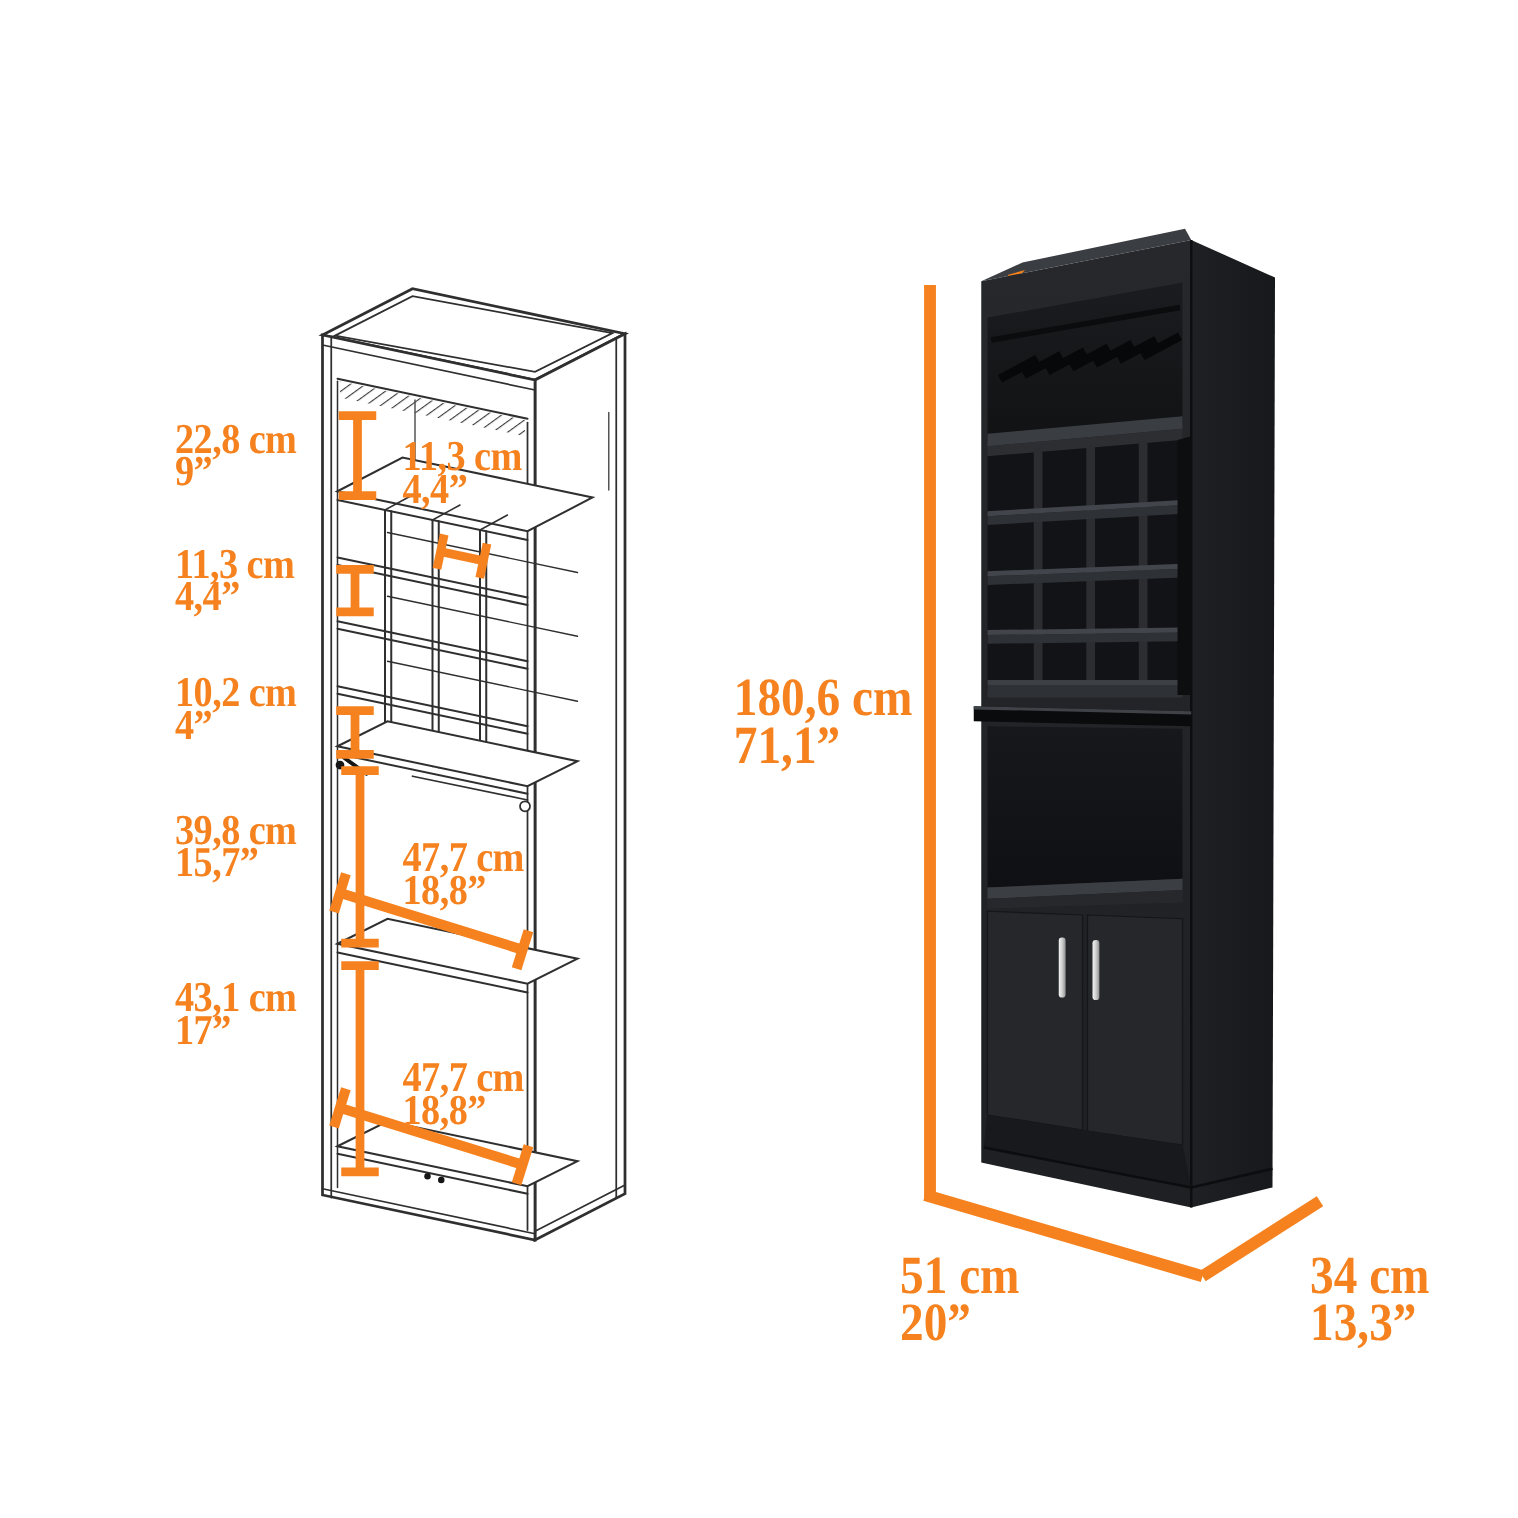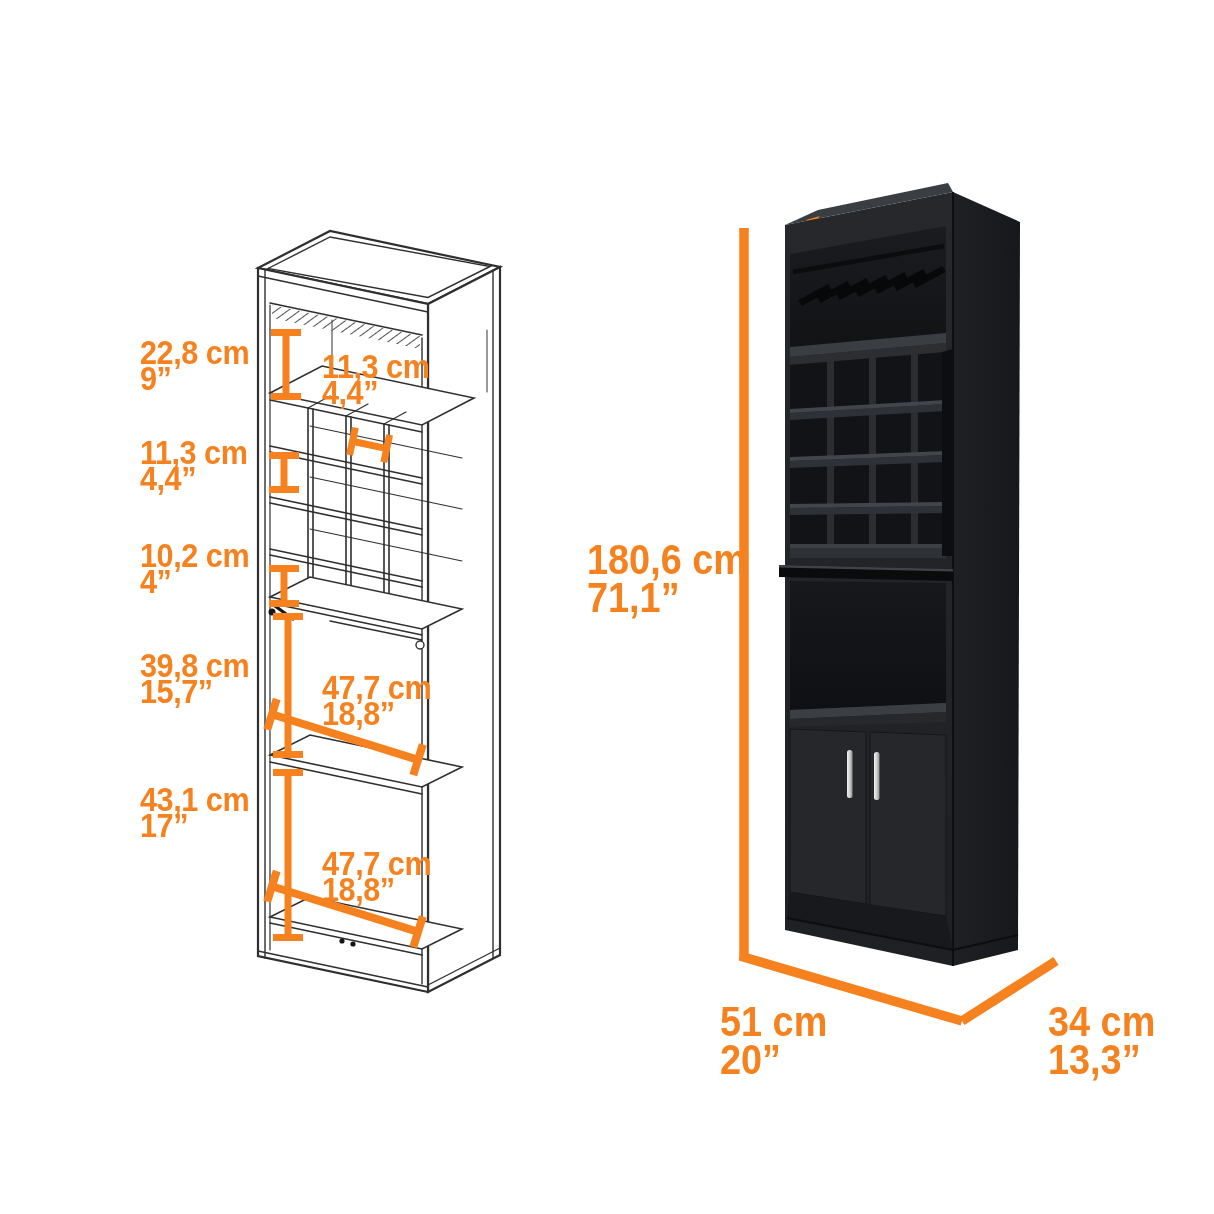--- a/index.html
+++ b/index.html
@@ -1,17 +1,17 @@
 <!DOCTYPE html>
 <html><head>
 <meta charset="utf-8">
 <style>
   html,body{margin:0;padding:0;background:#ffffff;}
   .stage{position:relative;width:1214px;height:1214px;background:#ffffff;overflow:hidden;
-         font-family:Liberation Sans, sans-serif;}
+         font-family:Liberation Serif, serif;}
   .svgwrap{position:absolute;left:0;top:0;width:1214px;height:1214px;}
   .dim{position:absolute;color:#F5821F;font-weight:700;white-space:nowrap;
        transform-origin:left top;}
   .dim-left{font-size:34px;line-height:26px;transform:scaleX(.90);letter-spacing:-0.5px;}
   .dim-right{font-size:43px;line-height:38px;transform:scaleX(.88);letter-spacing:0px;}
 </style>
 </head>
 <body>
 
 <div class="stage">

